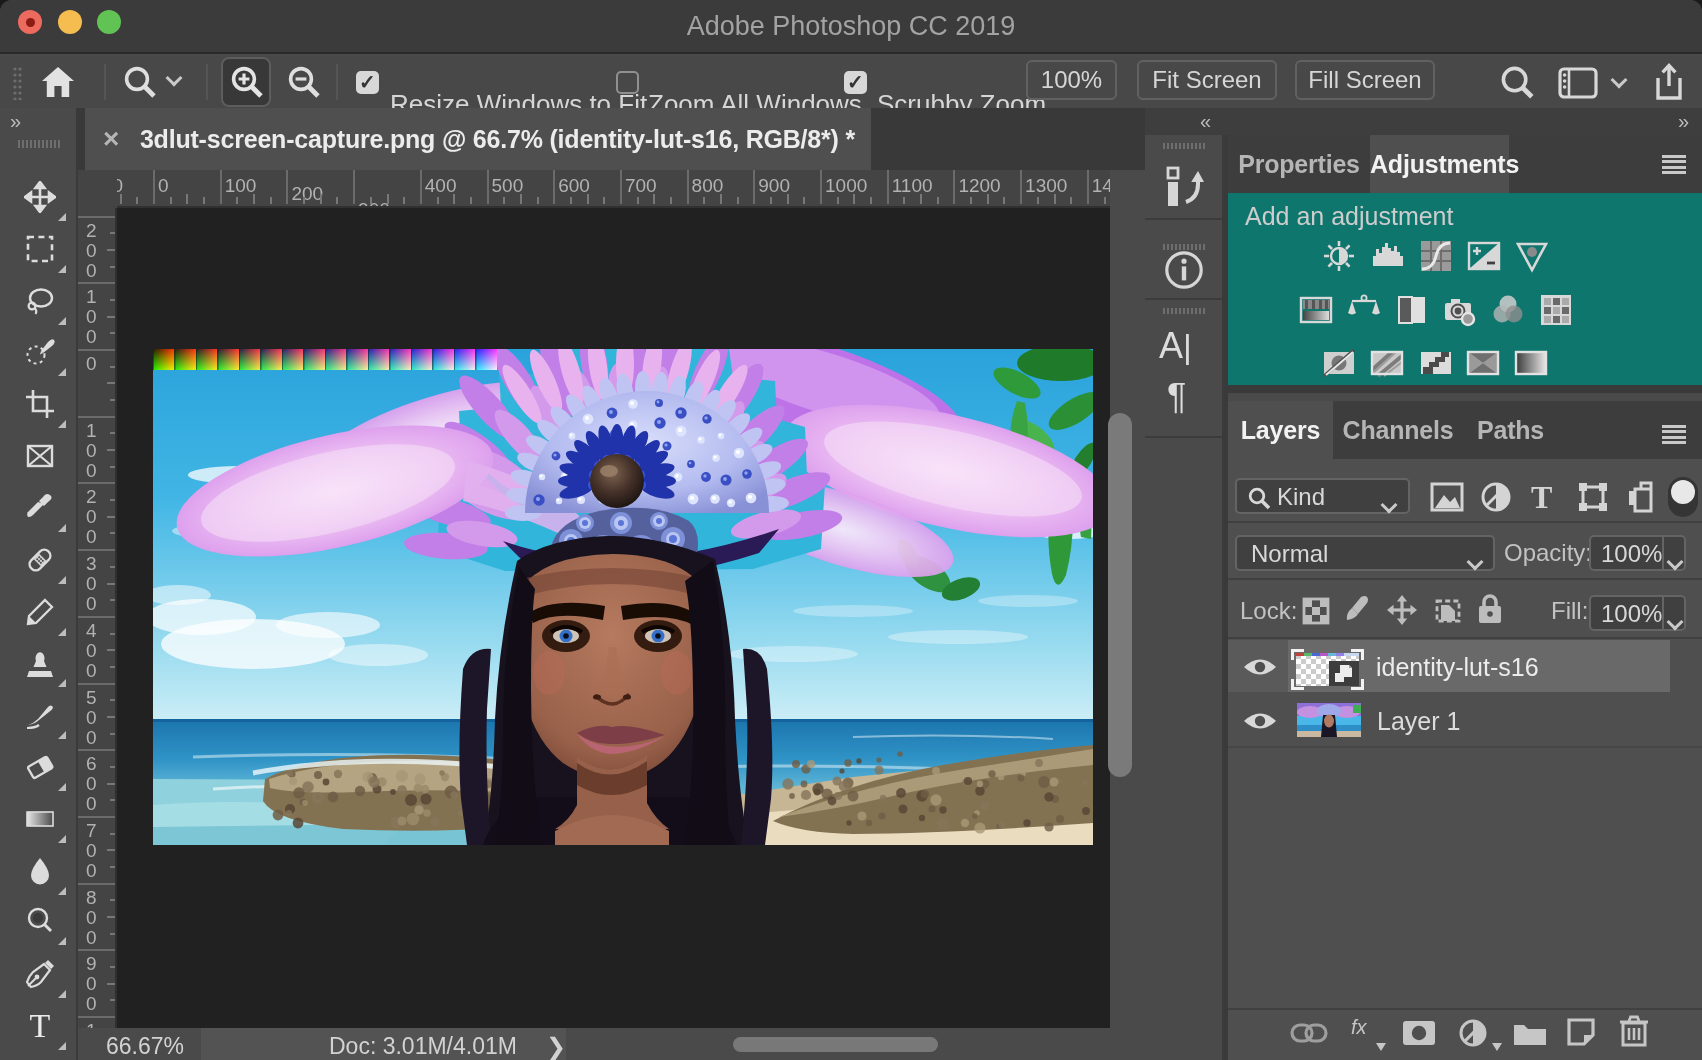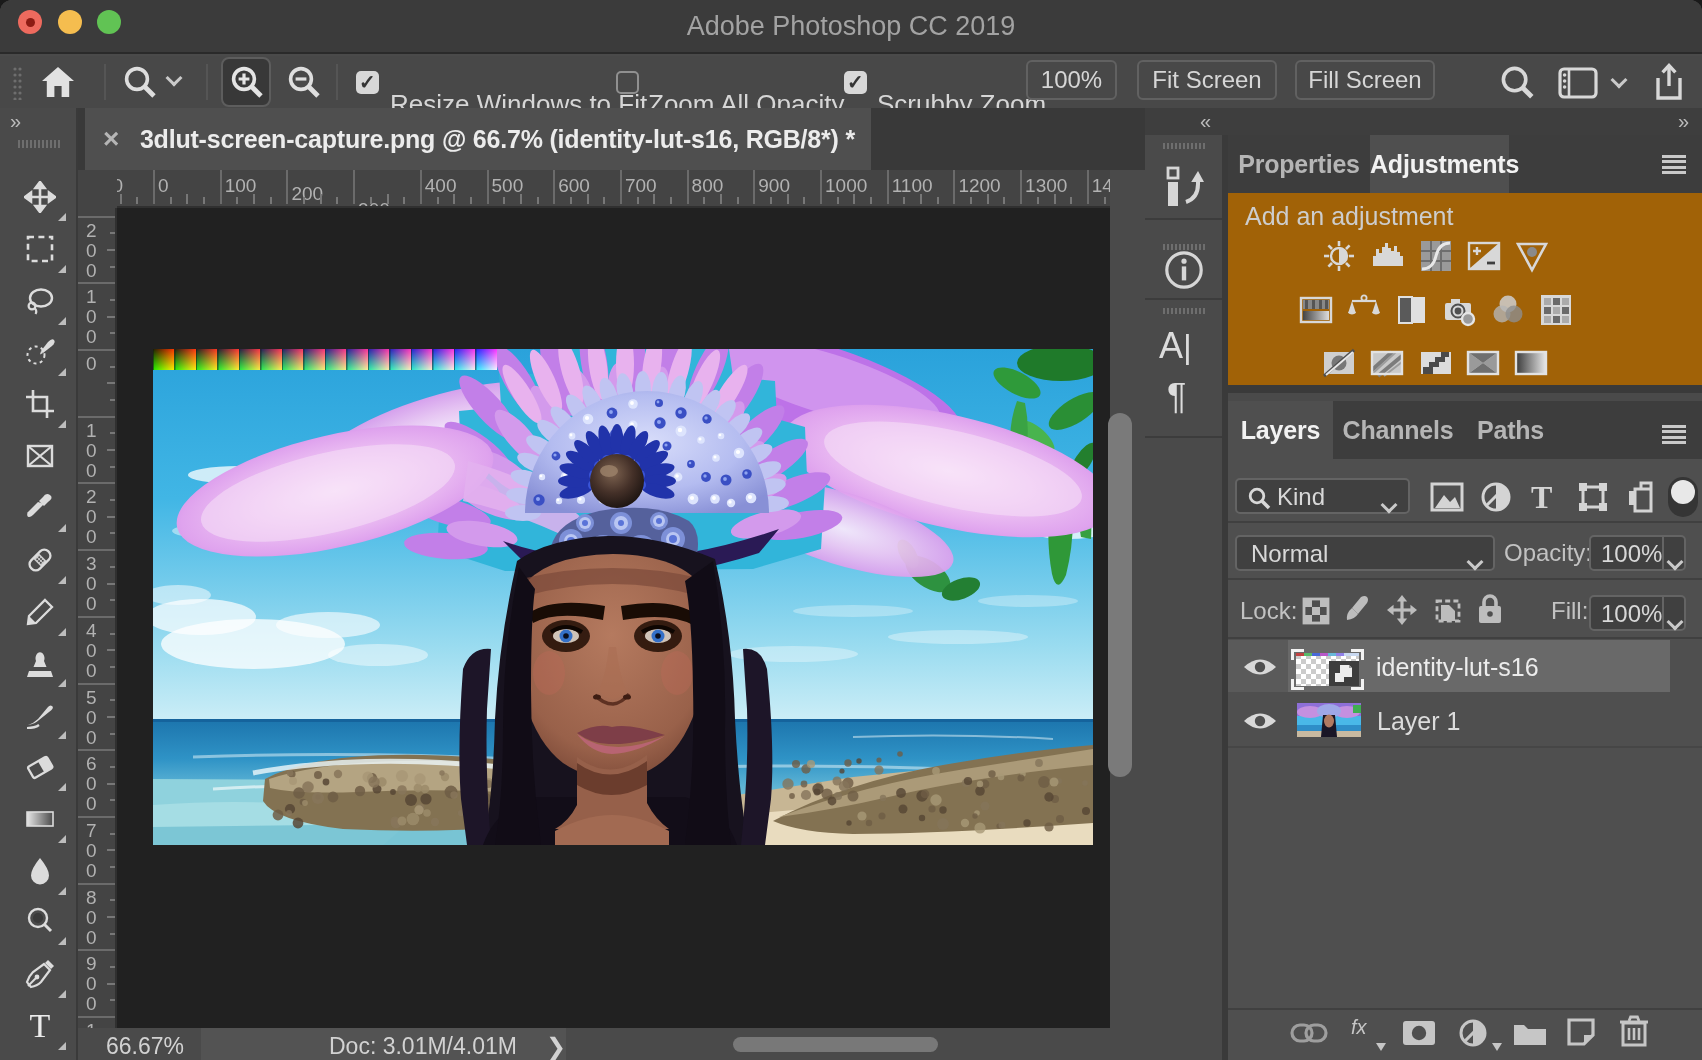--- a/index.html
+++ b/index.html
@@ -115,21 +115,21 @@
     </svg>
     <svg class="abs" style="left:286px; top:8px;" width="36" height="36" viewBox="0 0 18 18">
       <circle cx="7.5" cy="7.5" r="5.2" fill="none" stroke="#dedede" stroke-width="1.8"></circle>
       <line x1="11.5" y1="11.5" x2="16" y2="16" stroke="#dedede" stroke-width="2.4"></line>
       <line x1="4.8" y1="7.5" x2="10.2" y2="7.5" stroke="#dedede" stroke-width="1.6"></line>
     </svg>
     <div class="sep" style="left:336px;"></div>
     <div class="cbox on" style="left:356px;">✓</div>
     <span class="cblabel" style="left:390px;">Resize Windows to Fit</span>
     <div class="cbox off" style="left:616px;"></div>
-    <span class="cblabel" style="left:648px;">Zoom All Opacity</span>
+    <span class="cblabel" style="left:648px;">Zoom All Windows</span>
     <div class="cbox on" style="left:844px;">✓</div>
     <span class="cblabel" style="left:877px;">Scrubby Zoom</span>
     <div class="obtn" style="left:1026px; width:91px;">100%</div>
     <div class="obtn" style="left:1137px; width:140px;">Fit Screen</div>
     <div class="obtn" style="left:1295px; width:140px;">Fill Screen</div>
     <svg class="abs" style="left:1499px; top:8px;" width="36" height="36" viewBox="0 0 18 18">
       <circle cx="7.8" cy="7.8" r="5.6" fill="none" stroke="#d8d8d8" stroke-width="1.8"></circle>
       <line x1="12" y1="12" x2="16.4" y2="16.4" stroke="#d8d8d8" stroke-width="2.4"></line>
     </svg>
     <svg class="abs" style="left:1558px; top:11px;" width="40" height="32" viewBox="0 0 20 16">
@@ -1236,21 +1236,21 @@
       <div class="ptabs">
         <div class="ptab" style="left:0; width:142px;">Properties</div>
         <div class="ptab active" style="left:142px; width:139px;">Adjustments</div>
         <div class="hamb">
             <div></div>
             <div></div>
             <div></div>
             <div></div>
           </div>
       </div>
-      <div style="position:relative; height:200px; background:#a16207; border-bottom:8px solid #3a3a3a;" id="adjbody">
+      <div style="position:relative; height:200px; background:#0f766e; border-bottom:8px solid #3a3a3a;" id="adjbody">
         <span class="abs" style="left:17px; top:9px; color:#cdcdcd; font-size:25px;">Add an adjustment</span>
 
         <svg class="abs" style="left:94px; top:46px;" width="34" height="34" viewBox="0 0 34 34">
           <g stroke="#d8d8d8" stroke-width="2.6">
           <line x1="17" y1="2" x2="17" y2="7"></line>
               <line x1="17" y1="27" x2="17" y2="32"></line>
           <line x1="2" y1="17" x2="7" y2="17"></line>
               <line x1="27" y1="17" x2="32" y2="17"></line>
           <line x1="6.4" y1="6.4" x2="10" y2="10"></line>
               <line x1="24" y1="24" x2="27.6" y2="27.6"></line>

